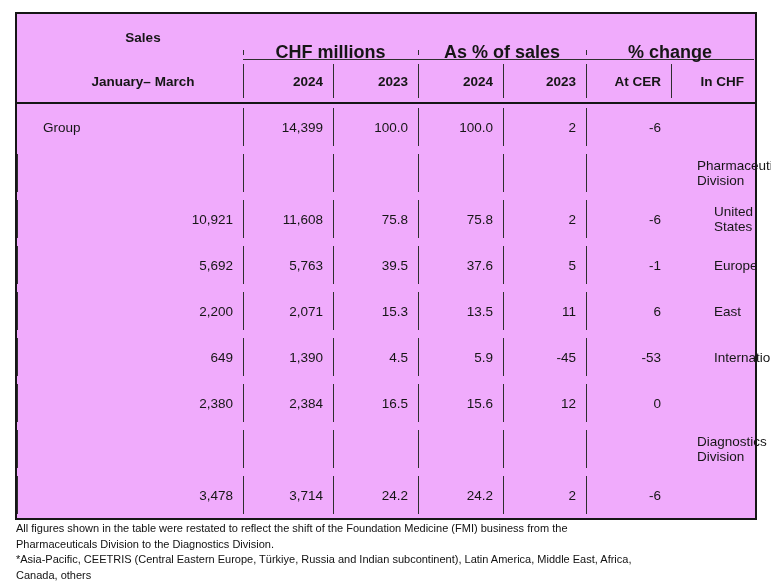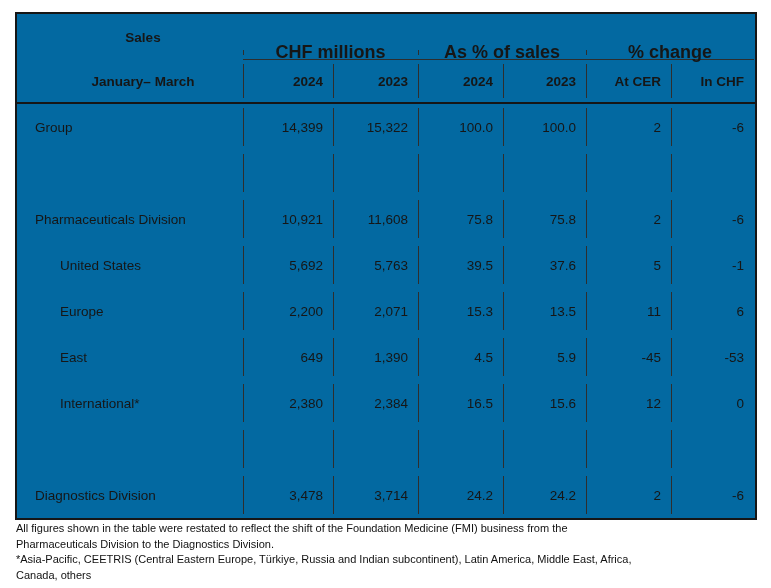--- a/index.html
+++ b/index.html
@@ -8,21 +8,21 @@
     background: #ffffff;
     font-family: "Liberation Sans", sans-serif;
     color: #161616;
     overflow: hidden;
   }
   .table-wrap {
     position: absolute;
     left: 15px; top: 12px;
     width: 742px;
     border: 2px solid #161616;
-    background: #0369a1;
+    background: #f0abfc;
   }
   .grid {
     display: grid;
     grid-template-columns: 226px 90px 85px 85px 83px 85px 83px;
   }
   .header-grid { grid-template-rows: 46px 42px; border-bottom: 2px solid #161616; }
   .body-grid  { grid-auto-rows: 46px; }
 
   .cell { position: relative; display: flex; align-items: center; }
 
@@ -56,21 +56,21 @@
   .group-change { grid-column: 6 / 8; }
 
   .subheader-cell {
     grid-row: 2;
     justify-content: flex-end;
     padding-right: 10px;
     font-weight: bold; font-size: 13.5px;
   }
 
   
-  .label-cell   { padding-left: 18px; font-size: 13.5px; }
+  .label-cell   { padding-left: 26px; font-size: 13.5px; }
   .label-indent { padding-left: 43px; }
   .num-cell     { justify-content: flex-end; padding-right: 10px; font-size: 13.5px; }
 
   
   .footnotes {
     position: absolute;
     left: 16px; top: 521px;
     width: 740px;
     font-size: 11px;
     line-height: 15.5px;
@@ -97,21 +97,20 @@
     <div class="cell subheader-cell vl" style="grid-column:4">2024</div>
     <div class="cell subheader-cell vl" style="grid-column:5">2023</div>
     <div class="cell subheader-cell vl" style="grid-column:7">In CHF</div>
     <div class="cell subheader-cell vl" style="grid-column:6">At CER</div>
   </div>
 
   <div class="grid body-grid">
 
     <div class="cell label-cell">Group</div>
     <div class="cell num-cell vl">14,399</div>
-    <div class="cell num-cell vl">15,322</div>
     <div class="cell num-cell vl">100.0</div>
     <div class="cell num-cell vl">100.0</div>
     <div class="cell num-cell vl">2</div>
     <div class="cell num-cell vl">-6</div>
 
     <div class="cell label-cell"></div>
     <div class="cell num-cell vl"></div>
     <div class="cell num-cell vl"></div>
     <div class="cell num-cell vl"></div>
     <div class="cell num-cell vl"></div>

